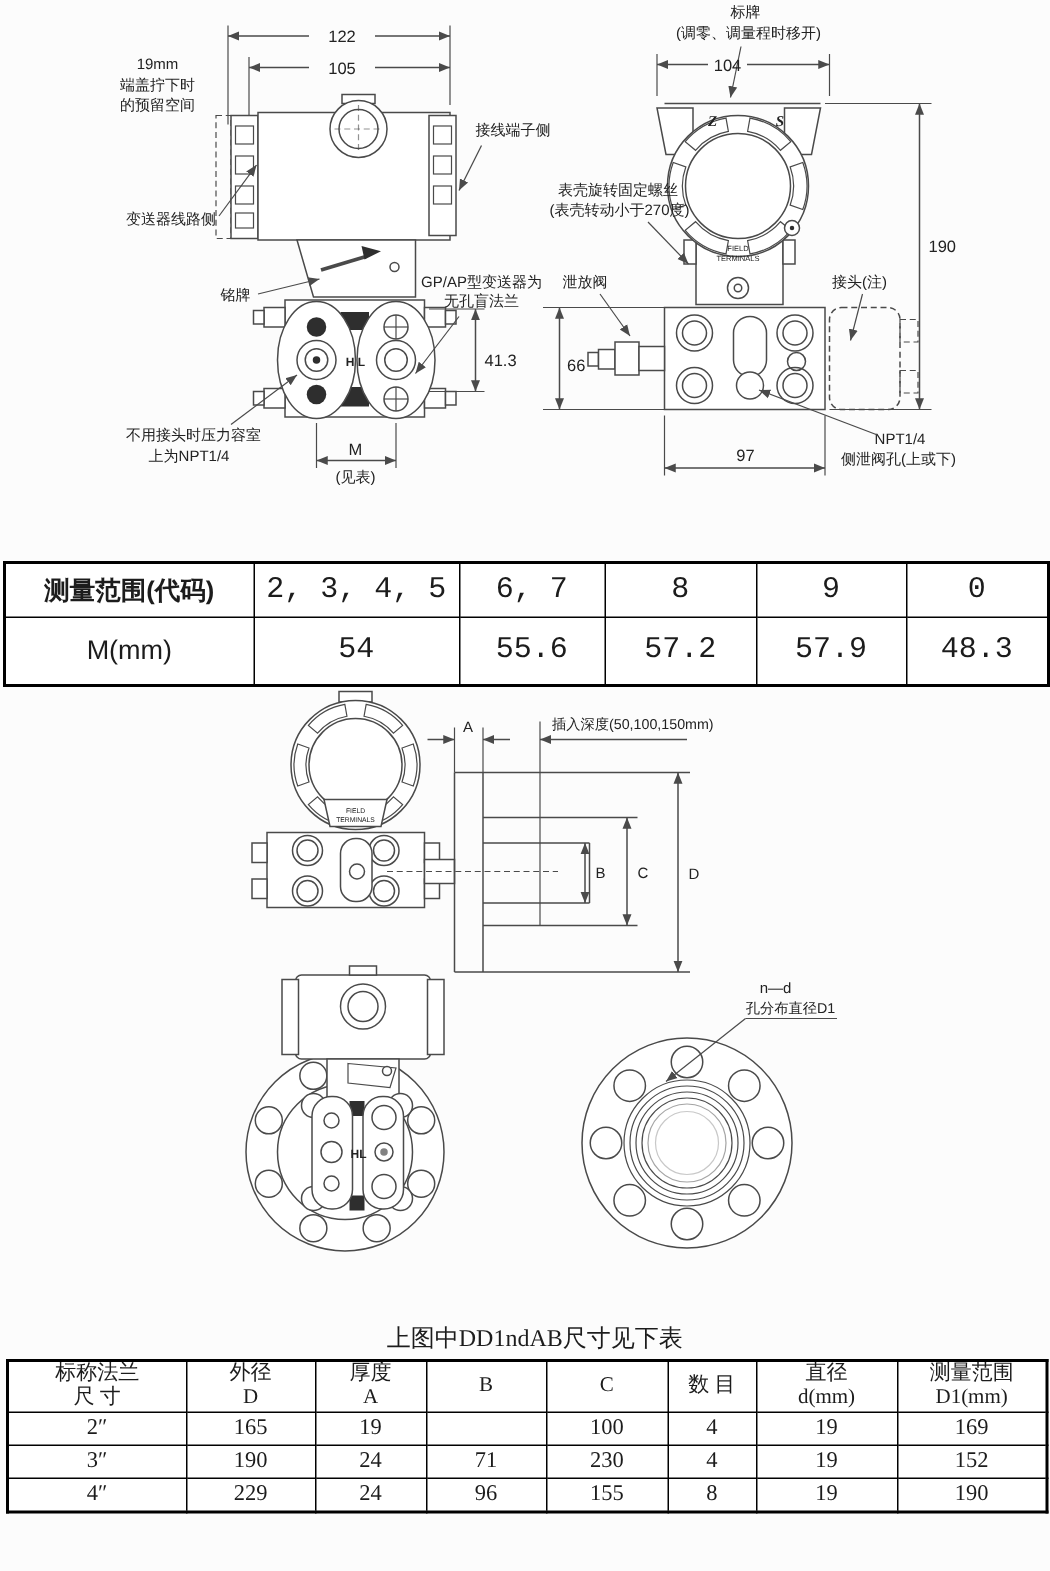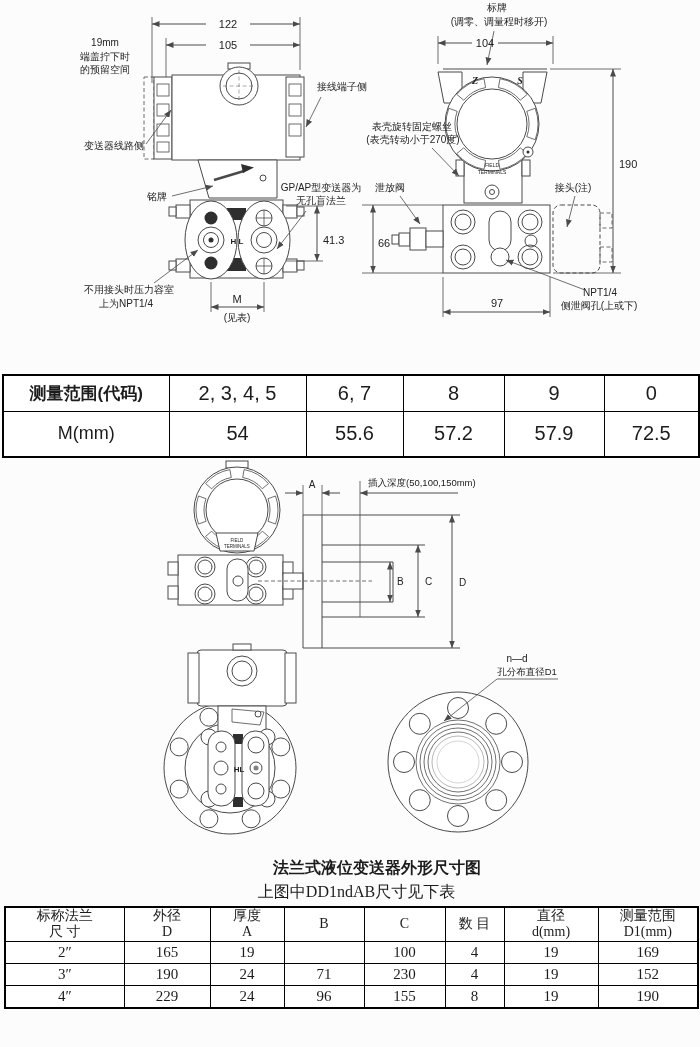--- a/index.html
+++ b/index.html
@@ -23,21 +23,21 @@
   .title{position:absolute;text-align:center;font-weight:bold;font-size:16px;
          font-family:"Liberation Sans",sans-serif;}
   .subtitle{position:absolute;text-align:center;font-size:16px;
             font-family:"Liberation Serif",serif;}
   table.tbl{position:absolute;border-collapse:collapse;table-layout:fixed;background:#fff;}
   table.tbl td{border:1px solid #000;text-align:center;vertical-align:middle;
                padding:0;overflow:hidden;}
   table.tbl{border:2px solid #000;}
   #range-table td.chead{font-weight:bold;font-size:17px;font-family:"Liberation Sans",sans-serif;}
   #range-table td.mhead{font-size:18px;font-family:"Liberation Sans",sans-serif;}
-  #range-table td.val{font-size:20px;font-family:Liberation Sans, sans-serif;}
+  #range-table td.val{font-size:20px;font-family:Liberation Mono, monospace;}
   #flange-table td{font-family:"Liberation Serif",serif;font-size:15px;}
   #flange-table td.group{font-weight:bold;font-size:16px;}
   #flange-table td.hdr{font-size:14px;line-height:1.15;}
   #flange-table td.hdr span{display:block;}
 </style>
 </head>
 <body>
 
 <div class="page">
 
@@ -244,21 +244,21 @@
       <td class="val">8</td>
       <td class="val">9</td>
       <td class="val">0</td>
     </tr>
     <tr style="height:46px">
       <td class="mhead">M(mm)</td>
       <td class="val">54</td>
       <td class="val">55.6</td>
       <td class="val">57.2</td>
       <td class="val">57.9</td>
-      <td class="val">72.5</td>
+      <td class="val">48.3</td>
     </tr>
   </tbody>
 </table>
 
 <svg class="draw" style="top:455px" width="700" height="405" viewBox="0 0 700 405">
 
   <g>
     <rect class="fw" x="226" y="6" width="22" height="7"></rect>
     <circle class="fw" cx="237" cy="55" r="43"></circle>
     <path class="ln thin" d="M268,43.7 A33,33 0 0 1 268,66.3 L275.5,69 A41,41 0 0 0 275.5,41 Z"></path>
@@ -374,21 +374,20 @@
     <circle class="fw" cx="419.8" cy="345.2" r="10.5"></circle>
     <circle class="fw" cx="404" cy="307" r="10.5"></circle>
     <circle class="fw" cx="419.8" cy="268.8" r="10.5"></circle>
     <text class="lbl" x="517" y="207" text-anchor="middle">n—d</text>
     <text class="sm" x="527" y="220" text-anchor="middle">孔分布直径D1</text>
     <line class="ln thin" x1="497" y1="224" x2="558" y2="224"></line>
     <line class="ln thin" x1="497" y1="224" x2="444" y2="266" marker-end="url(#ah)"></line>
   </g>
 </svg>
 
-<div class="title" style="left:54px;top:858px;width:646px;">法兰式液位变送器外形尺寸图</div>
 <div class="subtitle" style="left:10px;top:882px;width:693px;">上图中DD1ndAB尺寸见下表</div>
 
 <table class="tbl" id="flange-table" style="left:4px;top:906px;width:693px;">
   <colgroup>
     <col style="width:119px">
         <col style="width:86px">
         <col style="width:74px">
         <col style="width:80px">
     <col style="width:81px">
         <col style="width:59px">

